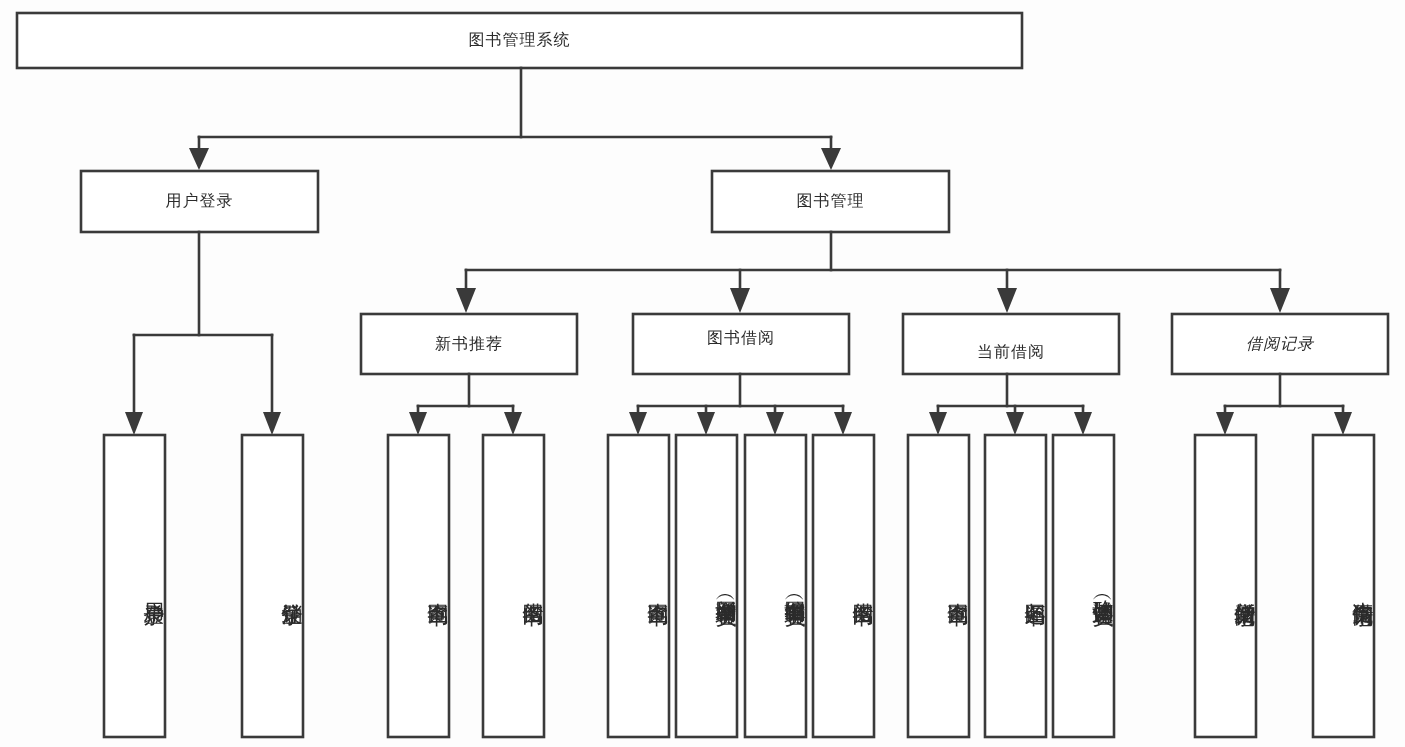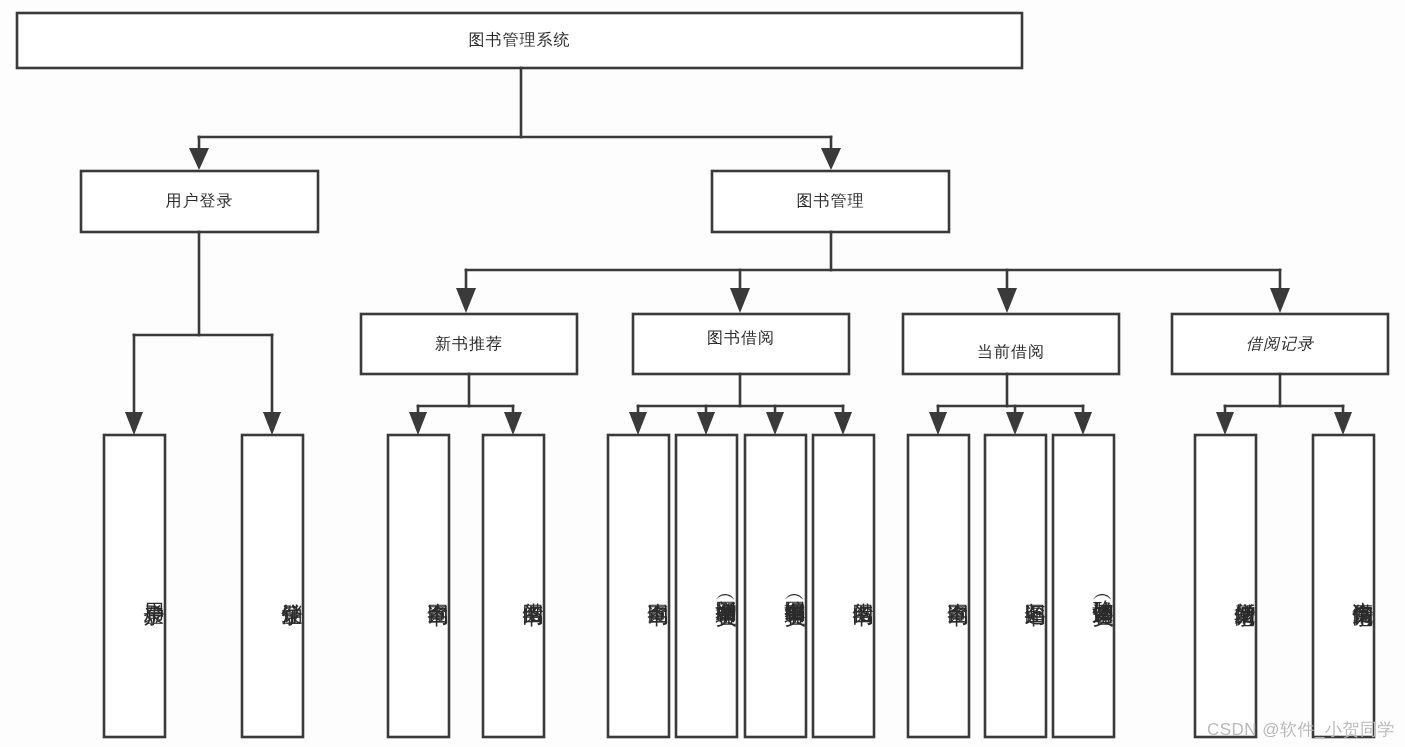--- a/index.html
+++ b/index.html
@@ -189,15 +189,14 @@
   <div class="vlabel-wrap" style="left:608px; top:455px; width:61px; height:265px;">查询图书</div>
   <div class="vlabel-wrap" style="left:676px; top:442px; width:61px; height:290px;">新增图书（管理员）</div>
   <div class="vlabel-wrap" style="left:745px; top:442px; width:61px; height:290px;">编辑图书（管理员）</div>
   <div class="vlabel-wrap" style="left:813px; top:455px; width:61px; height:265px;">借阅图书</div>
   <div class="vlabel-wrap" style="left:908px; top:455px; width:61px; height:265px;">查询图书</div>
   <div class="vlabel-wrap" style="left:985px; top:455px; width:61px; height:265px;">归还图书</div>
   <div class="vlabel-wrap" style="left:1053px; top:442px; width:61px; height:290px;">确认归还（管理员）</div>
   <div class="vlabel-wrap" style="left:1195px; top:448px; width:61px; height:280px;">新增借阅记录</div>
   <div class="vlabel-wrap" style="left:1313px; top:448px; width:61px; height:280px;">查询借阅记录</div>
 
-  <div class="watermark">CSDN @软件_小贺同学</div>
 
 </div>
 
 </body></html>

